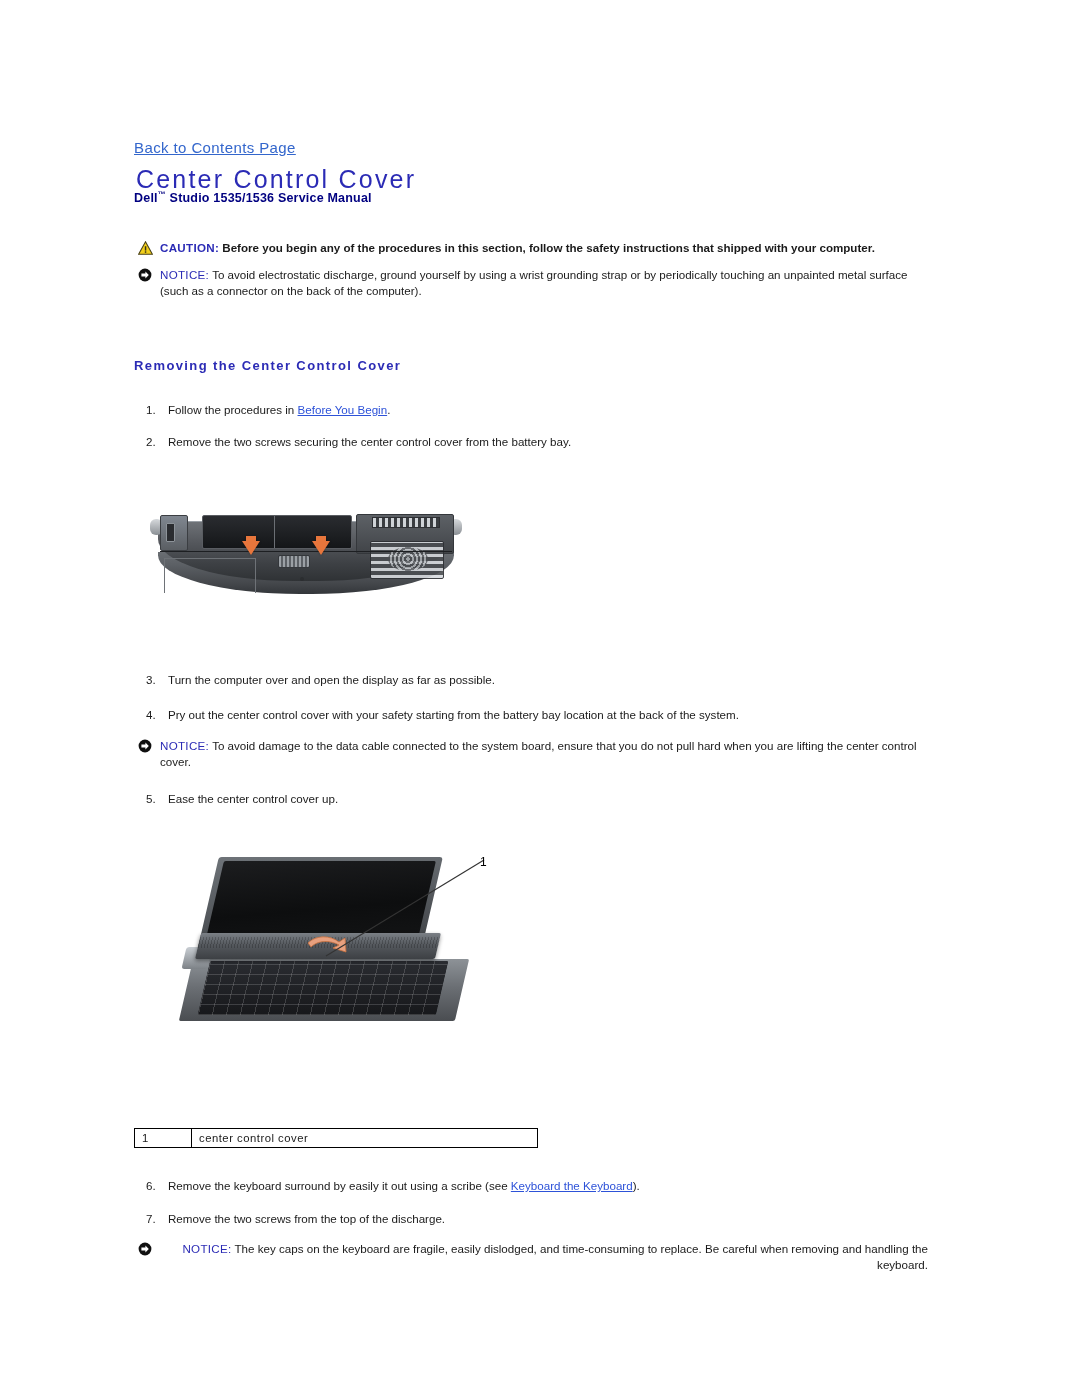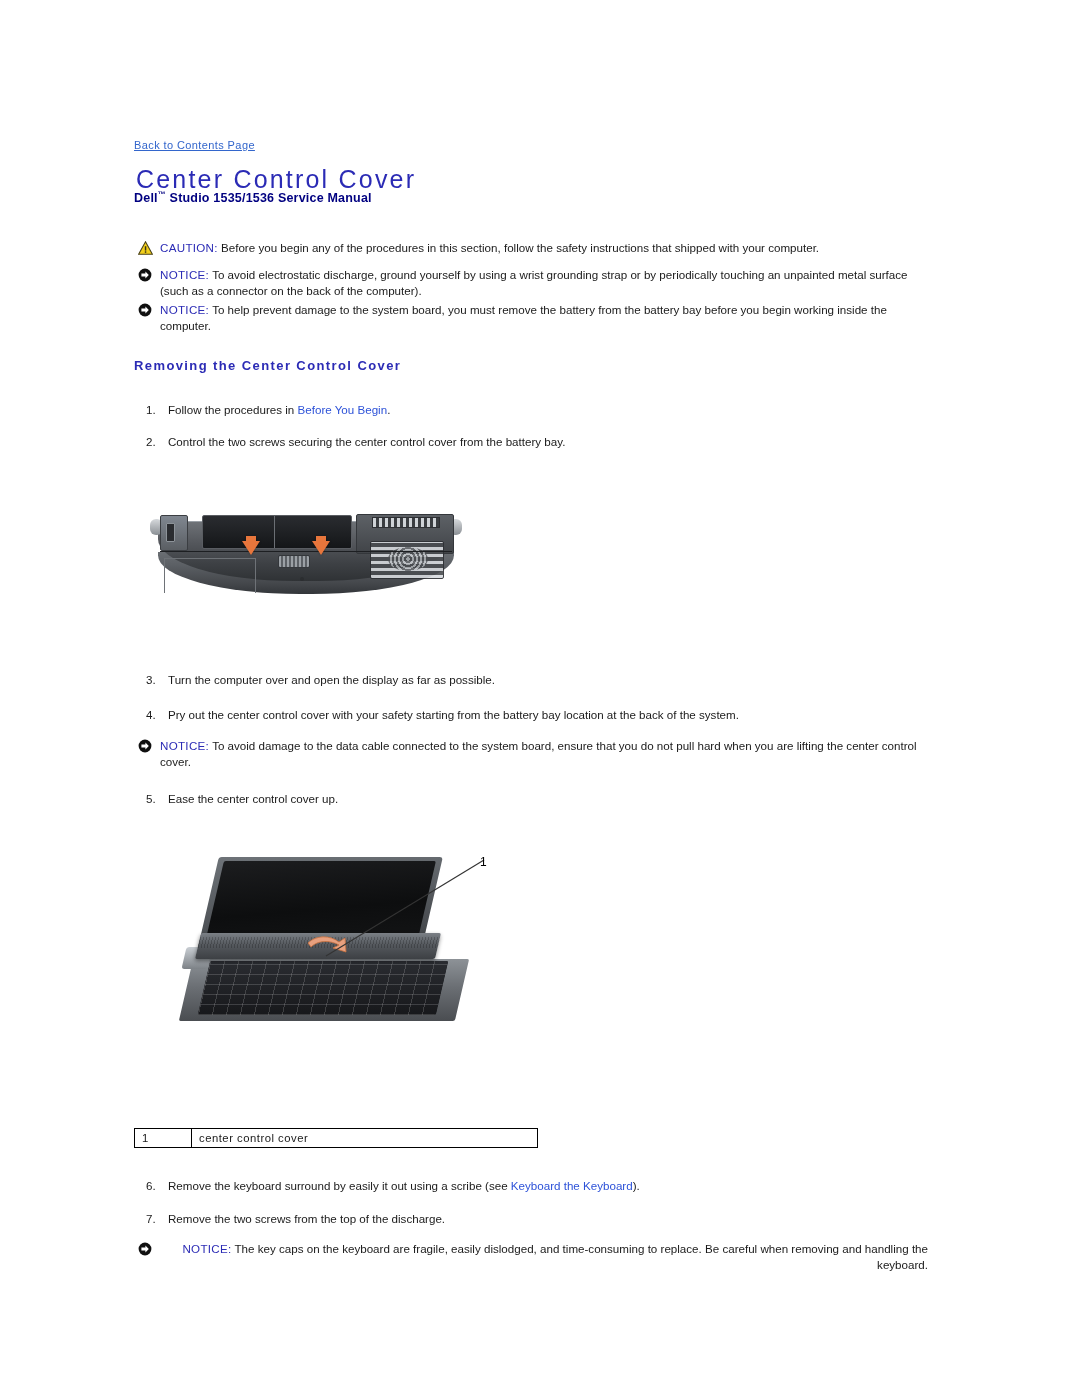--- a/index.html
+++ b/index.html
@@ -22,21 +22,21 @@
     left: 0; top: 0;
     width: 1080px;
     height: 1397px;
   }
 
   
   .back-link {
     position: absolute;
     left: 134px;
     top: 139px;
-    font-size: 11px;
+    font-size: 15px;
     letter-spacing: 0.4px;
     color: #3366cc;
     text-decoration: underline;
     cursor: pointer;
     white-space: nowrap;
   }
 
   
   .doc-title {
     position: absolute;
@@ -110,20 +110,21 @@
   }
   .step .num {
     width: 22px;
     flex: 0 0 22px;
     text-align: left;
   }
   .step .step-text { flex: 1 1 auto; }
 
   a.inline-link, .inline-link {
     color: #2d52d8;
+    text-decoration: underline;
     cursor: pointer;
   }
 
   
   .figure {
     position: absolute;
   }
 
   
   .fig1 { left: 150px; top: 503px; width: 312px; height: 100px; }
@@ -380,61 +381,52 @@
 <div class="page">
 
   <span class="back-link">Back to Contents Page</span>
 
   <div class="doc-title">Center Control Cover</div>
 
   <div class="doc-subtitle">
     <span>Dell</span><span class="tm">™</span><span> Studio 1535/1536 Service Manual</span>
   </div>
 
-  <div class="admon" style="left:138px; top:240px; width:800px;">
+  <div class="admon" style="left:138px; top:240px; width:800px;font-weight:bold;">
     <span class="icon-wrap">
       <svg class="tri-icon" width="15" height="14" viewBox="0 0 15 14" aria-hidden="true">
         <polygon points="7.5,0.8 14.4,13.2 0.6,13.2" fill="#f2cf1b" stroke="#4a4218" stroke-width="1.1"></polygon>
         <rect x="6.8" y="5.2" width="1.5" height="4.4" fill="#3a3313"></rect>
         <rect x="6.8" y="10.3" width="1.5" height="1.5" fill="#3a3313"></rect>
       </svg>
     </span>
     <span class="admon-text"><span class="kw">CAUTION:</span><span> Before you begin any of the procedures in this section, follow the safety instructions that shipped with your computer.</span></span>
   </div>
 
   <div class="admon" style="left:138px; top:267px; width:800px;">
     <span class="icon-wrap">
       <svg class="circ-icon" width="14" height="14" viewBox="0 0 14 14" aria-hidden="true">
         <circle cx="7" cy="7" r="6.4" fill="#101010"></circle>
         <path d="M3.4 5.6 h4.0 v-2.0 l3.4 3.4 l-3.4 3.4 v-2.0 h-4.0 z" fill="#ffffff"></path>
       </svg>
     </span>
     <span class="admon-text"><span class="kw">NOTICE:</span><span> To avoid electrostatic discharge, ground yourself by using a wrist grounding strap or by periodically touching an unpainted metal surface (such as a connector on the back of the computer).</span></span>
   </div>
 
-  <div class="admon" style="left:138px; top:302px; width:790px;">
-    <span class="icon-wrap">
-      <svg class="circ-icon" width="14" height="14" viewBox="0 0 14 14" aria-hidden="true">
-        <circle cx="7" cy="7" r="6.4" fill="#101010"></circle>
-        <path d="M3.4 5.6 h4.0 v-2.0 l3.4 3.4 l-3.4 3.4 v-2.0 h-4.0 z" fill="#ffffff"></path>
-      </svg>
-    </span>
-    <span class="admon-text"><span class="kw">NOTICE:</span><span> To help prevent damage to the system board, you must remove the battery from the battery bay before you begin working inside the computer.</span></span>
-  </div>
 
   <div class="section-head" style="top:358px;">Removing the Center Control Cover</div>
 
   <div class="step" style="left:146px; top:402px; width:780px;">
     <span class="num">1.</span>
     <span class="step-text"><span>Follow the procedures in </span><span class="inline-link">Before You Begin</span><span>.</span></span>
   </div>
 
   <div class="step" style="left:146px; top:434px; width:780px;">
     <span class="num">2.</span>
-    <span class="step-text">Control the two screws securing the center control cover from the battery bay.</span>
+    <span class="step-text">Remove the two screws securing the center control cover from the battery bay.</span>
   </div>
 
   <div class="figure fig1">
     <div class="lb-lower"></div>
     <div class="lb-body"></div>
     <div class="lb-hinge-l"></div>
     <div class="lb-hinge-r"></div>
     <div class="lb-left-port"></div>
     <div class="lb-left-slot"></div>
     <div class="lb-right-panel"></div>

